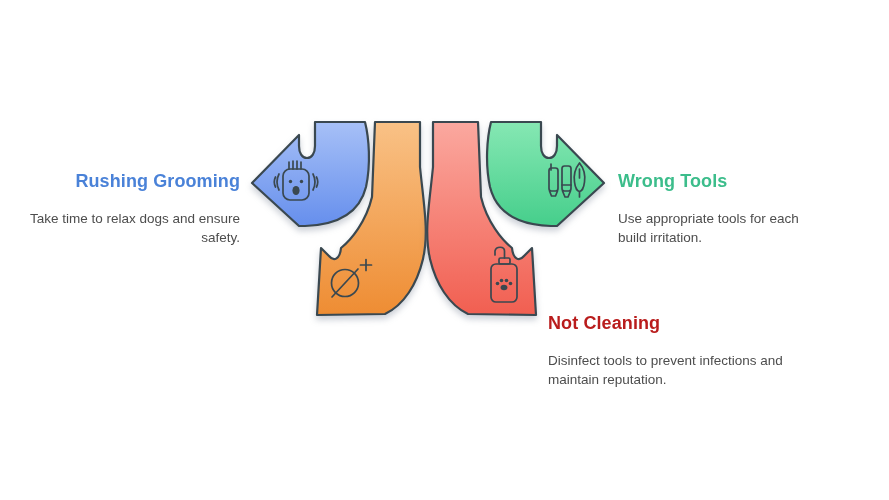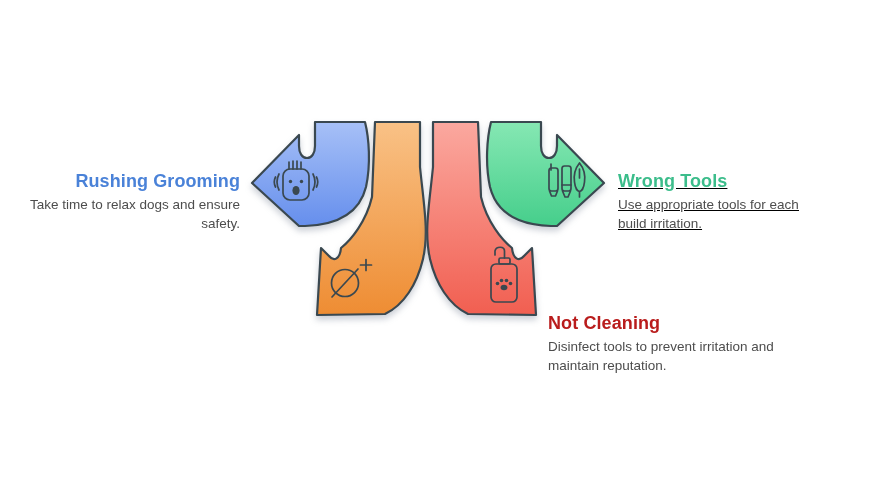--- a/index.html
+++ b/index.html
@@ -5,23 +5,23 @@
   html,body { margin:0; padding:0; background:#ffffff; }
   .stage {
     position:relative; width:799px; height:500px; overflow:hidden;
     background:#ffffff; font-family:"Liberation Sans", sans-serif;
   }
   .arrows-svg { position:absolute; left:245px; top:112px; width:370px; height:230px; overflow:visible; }
   .arrow { stroke-width:2.2; stroke-linejoin:round; filter:drop-shadow(0 4px 3px rgba(96,110,130,0.32)); }
   .icon-stroke { fill:none; stroke-width:1.7; stroke-linecap:round; stroke-linejoin:round; }
   .text-block { position:absolute; }
   .tb-title { font-size:18px; font-weight:bold; line-height:22px; letter-spacing:0.1px; }
-  .tb-desc { margin-top:4px; font-size:13.5px; line-height:18.5px; color:#4d4d4d; }
+  .tb-desc { margin-top:18px; font-size:13.5px; line-height:18.5px; color:#4d4d4d; }
   #tb-rushing  { left:6px;   top:170px; width:234px; text-align:right; }
-  #tb-wrong    { left:618px; top:170px; width:262px; text-align:left;text-decoration:underline; }
+  #tb-wrong    { left:618px; top:170px; width:262px; text-align:left; }
   #tb-skipping { left:70px;  top:312px; width:240px; text-align:right; }
   #tb-notclean { left:548px; top:312px; width:242px; text-align:left; }
 </style>
 </head>
 <body>
 
 <div class="stage">
 
   <svg class="arrows-svg" viewBox="0 0 370 230">
     <defs>
@@ -106,16 +106,16 @@
   </div>
 
   <div class="text-block" id="tb-wrong">
     <div class="tb-title" style="color: rgb(60, 189, 139);">Wrong Tools</div>
     <div class="tb-desc">Use appropriate tools for each breed to build irritation.</div>
   </div>
 
 
   <div class="text-block" id="tb-notclean">
     <div class="tb-title" style="color: #b91c1c;">Not Cleaning</div>
-    <div class="tb-desc">Disinfect tools to prevent irritation and maintain reputation.</div>
+    <div class="tb-desc">Disinfect tools to prevent infections and maintain reputation.</div>
   </div>
 
 </div>
 
 </body></html>

